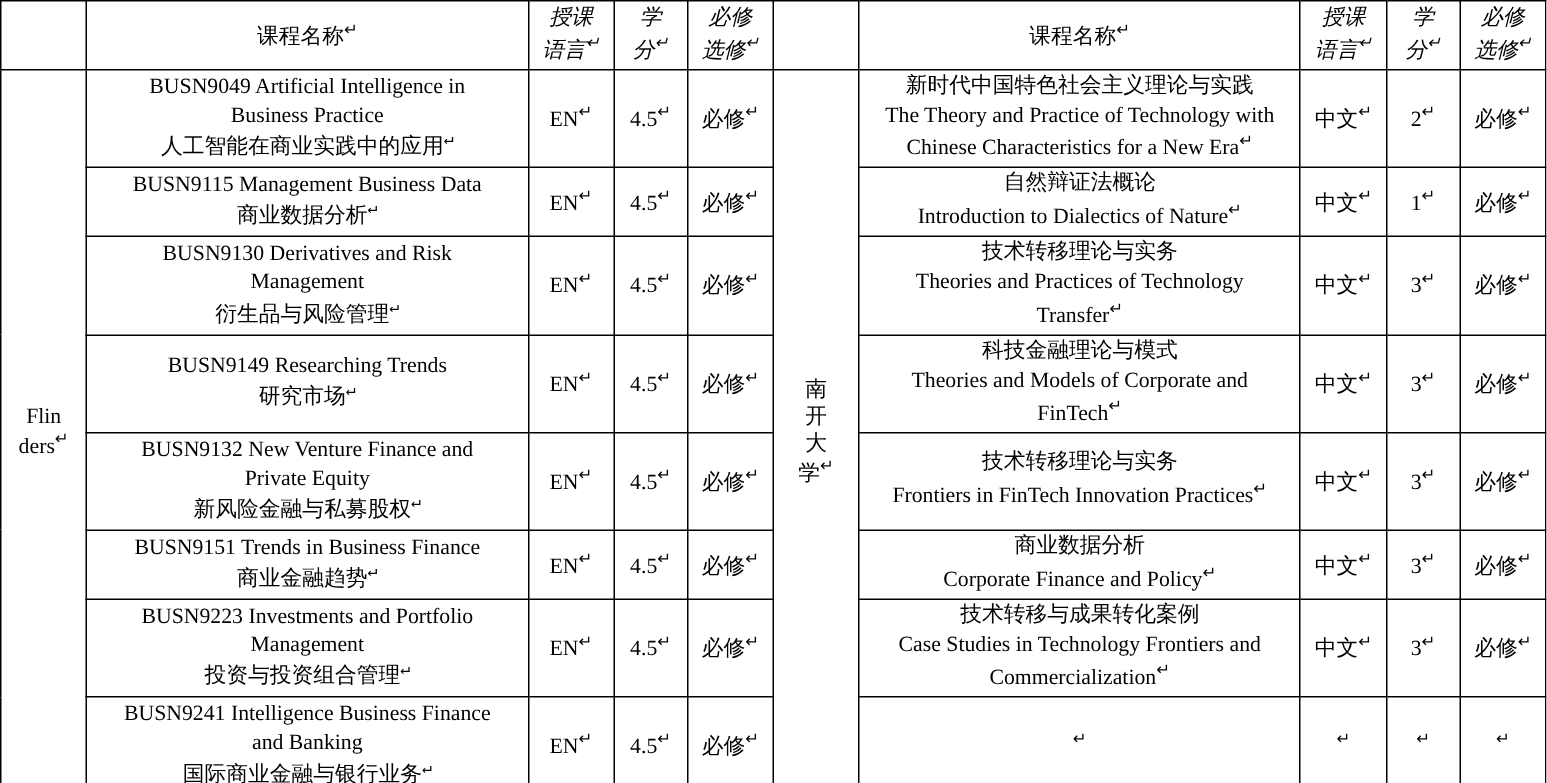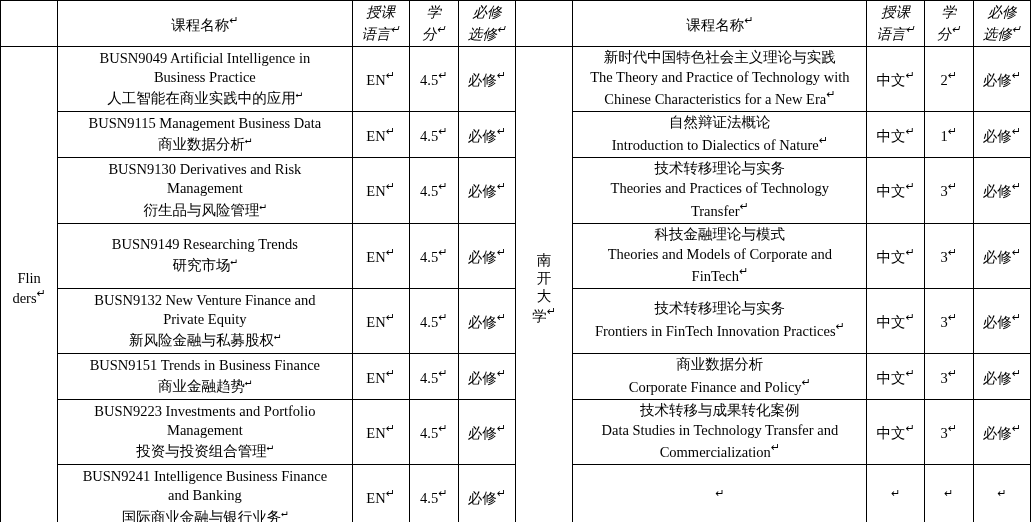--- a/index.html
+++ b/index.html
@@ -265,21 +265,21 @@
               <div class="en">Management</div>
               <div class="cn">投资与投资组合管理<span class="ref">↵</span></div>
             </div>
           </td>
           <td class="col-lang"><span>EN</span><span class="ref">↵</span></td>
           <td class="col-credit"><span>4.5</span><span class="ref">↵</span></td>
           <td class="col-type"><span>必修</span><span class="ref">↵</span></td>
           <td class="col-name">
             <div class="course-lines">
               <div class="cn">技术转移与成果转化案例</div>
-              <div class="en">Data Studies in Technology Transfer and</div>
+              <div class="en">Case Studies in Technology Frontiers and</div>
               <div class="en">Commercialization<span class="ref">↵</span></div>
             </div>
           </td>
           <td class="col-lang"><span>中文</span><span class="ref">↵</span></td>
           <td class="col-credit"><span>3</span><span class="ref">↵</span></td>
           <td class="col-type"><span>必修</span><span class="ref">↵</span></td>
         </tr>
         <tr>
           <td class="col-name">
             <div class="course-lines">

